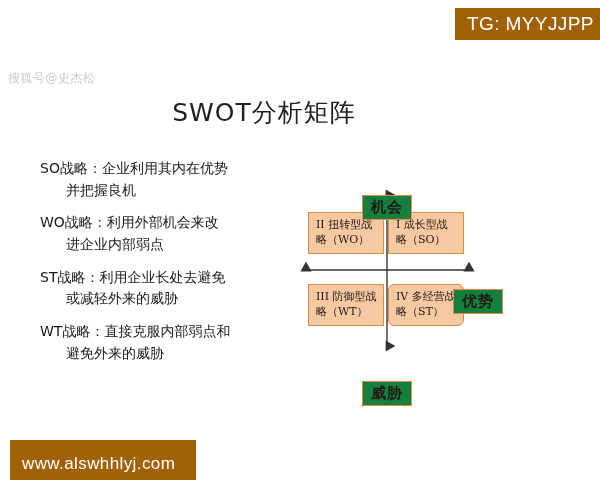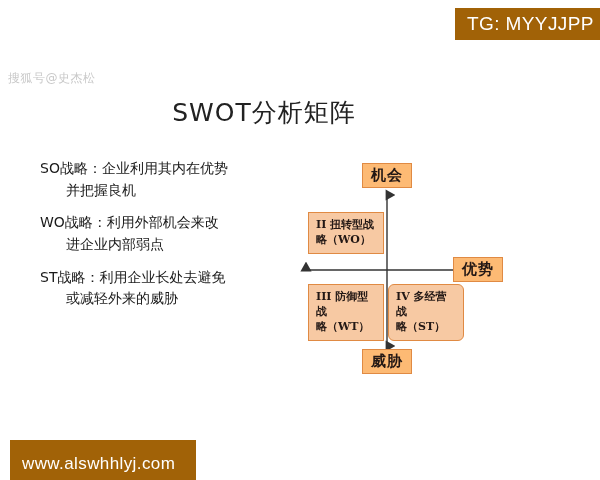--- a/index.html
+++ b/index.html
@@ -113,44 +113,45 @@
   .quad-box {
     position: absolute;
     background: #f7c9a3;
     border: 1px solid #e08a43;
     box-sizing: border-box;
     padding: 5px 6px 5px 7px;
     font-size: 11px;
     line-height: 1.35;
     color: #231815;
     font-family: "DejaVu Serif", serif;
-    font-weight: bold;
+    font-weight: normal;
     width: 76px;
   }
   #quad-wo { left: 68px; top: 62px; }
   #quad-so { left: 148px; top: 62px; }
   #quad-wt { left: 68px; top: 134px; }
   #quad-st { left: 148px; top: 134px; border-radius: 6px; }
 
   
   .axis-label {
     position: absolute;
-    background: #fdba74;
+    background: #15803d;
     border: 1px solid #e08a43;
     box-sizing: border-box;
     color: #231815;
     font-family: "DejaVu Sans", sans-serif;
     font-weight: bold;
     font-size: 15px;
     display: flex;
     align-items: center;
     justify-content: center;
     width: 50px;
     height: 25px;
     letter-spacing: 1px;
+    margin-top: 32px;
   }
   #label-opportunity { left: 122px; top: 13px; }
   #label-threat      { left: 122px; top: 199px; }
   #label-weakness    { left: 16px;  top: 107px; }
   #label-strength    { left: 213px; top: 107px; }
 </style>
 </head>
 <body>
 
 <div id="canvas">
@@ -167,20 +168,24 @@
       <div class="strategy-line indent">并把握良机</div>
     </div>
     <div class="strategy-item">
       <div class="strategy-line">WO战略：利用外部机会来改</div>
       <div class="strategy-line indent">进企业内部弱点</div>
     </div>
     <div class="strategy-item">
       <div class="strategy-line">ST战略：利用企业长处去避免</div>
       <div class="strategy-line indent">或减轻外来的威胁</div>
     </div>
+    <div class="strategy-item">
+      <div class="strategy-line">WT战略：直接克服内部弱点和</div>
+      <div class="strategy-line indent">避免外来的威胁</div>
+    </div>
   </div>
 
   <div id="matrix">
 
     <svg id="axis-svg" width="340" height="240">
       <defs>
         <marker id="arrow-up" markerWidth="8" markerHeight="8" refX="4" refY="6" orient="auto">
           <path d="M4,0 L8,7 L0,7 Z" fill="#333333"></path>
         </marker>
         <marker id="arrow-down" markerWidth="8" markerHeight="8" refX="4" refY="6" orient="auto">
@@ -197,20 +202,24 @@
       <line x1="147" y1="45" x2="147" y2="196" stroke="#333333" stroke-width="1.4" marker-start="url(#arrow-up)" marker-end="url(#arrow-down)"></line>
 
       <line x1="66" y1="120" x2="229" y2="120" stroke="#333333" stroke-width="1.4" marker-start="url(#arrow-left)" marker-end="url(#arrow-right)"></line>
     </svg>
 
     <div id="quad-wo" class="quad-box">
       <div>II 扭转型战</div>
       <div>略（WO）</div>
     </div>
 
+    <div id="quad-so" class="quad-box">
+      <div>I 成长型战</div>
+      <div>略（SO）</div>
+    </div>
 
     <div id="quad-wt" class="quad-box">
       <div>III 防御型战</div>
       <div>略（WT）</div>
     </div>
 
     <div id="quad-st" class="quad-box">
       <div>IV 多经营战</div>
       <div>略（ST）</div>
     </div>

